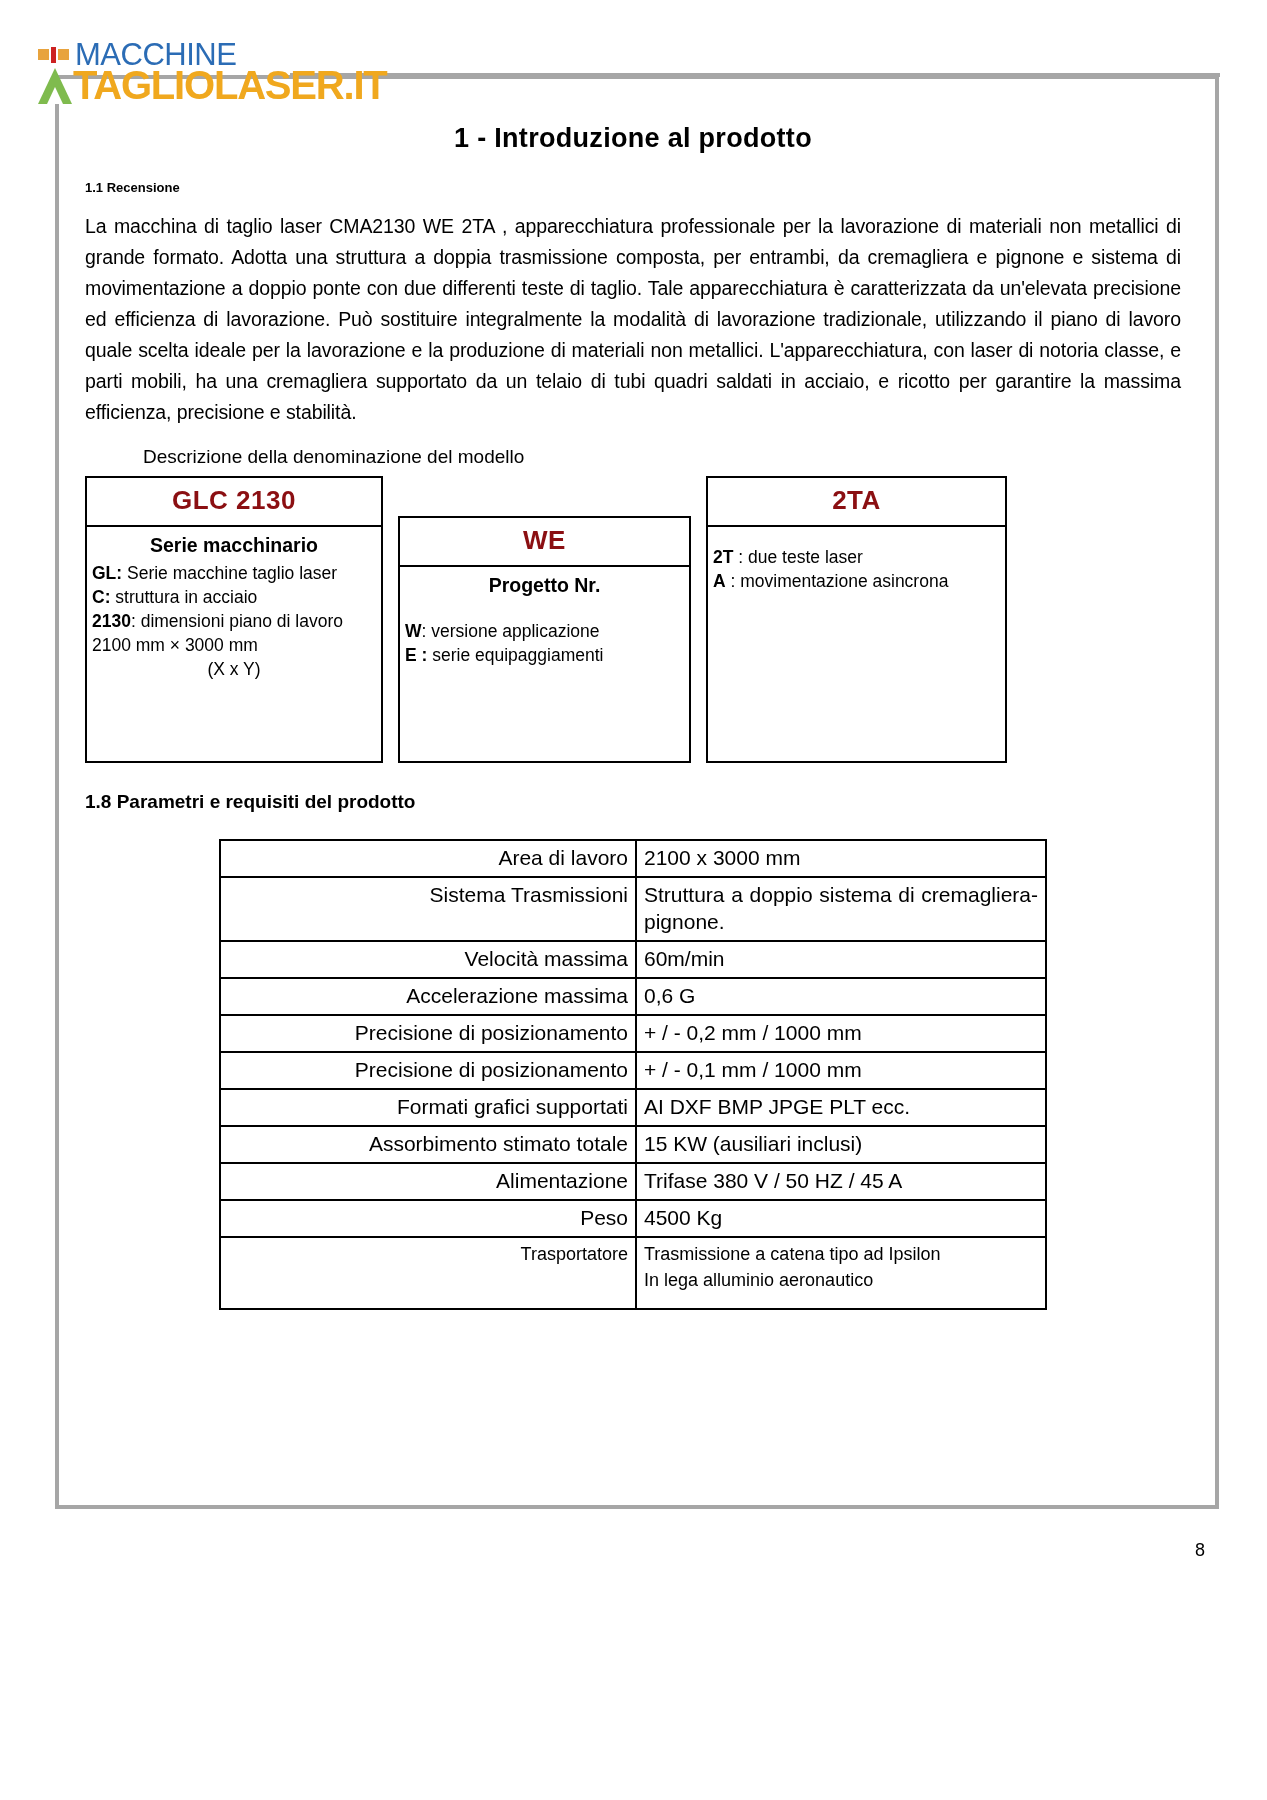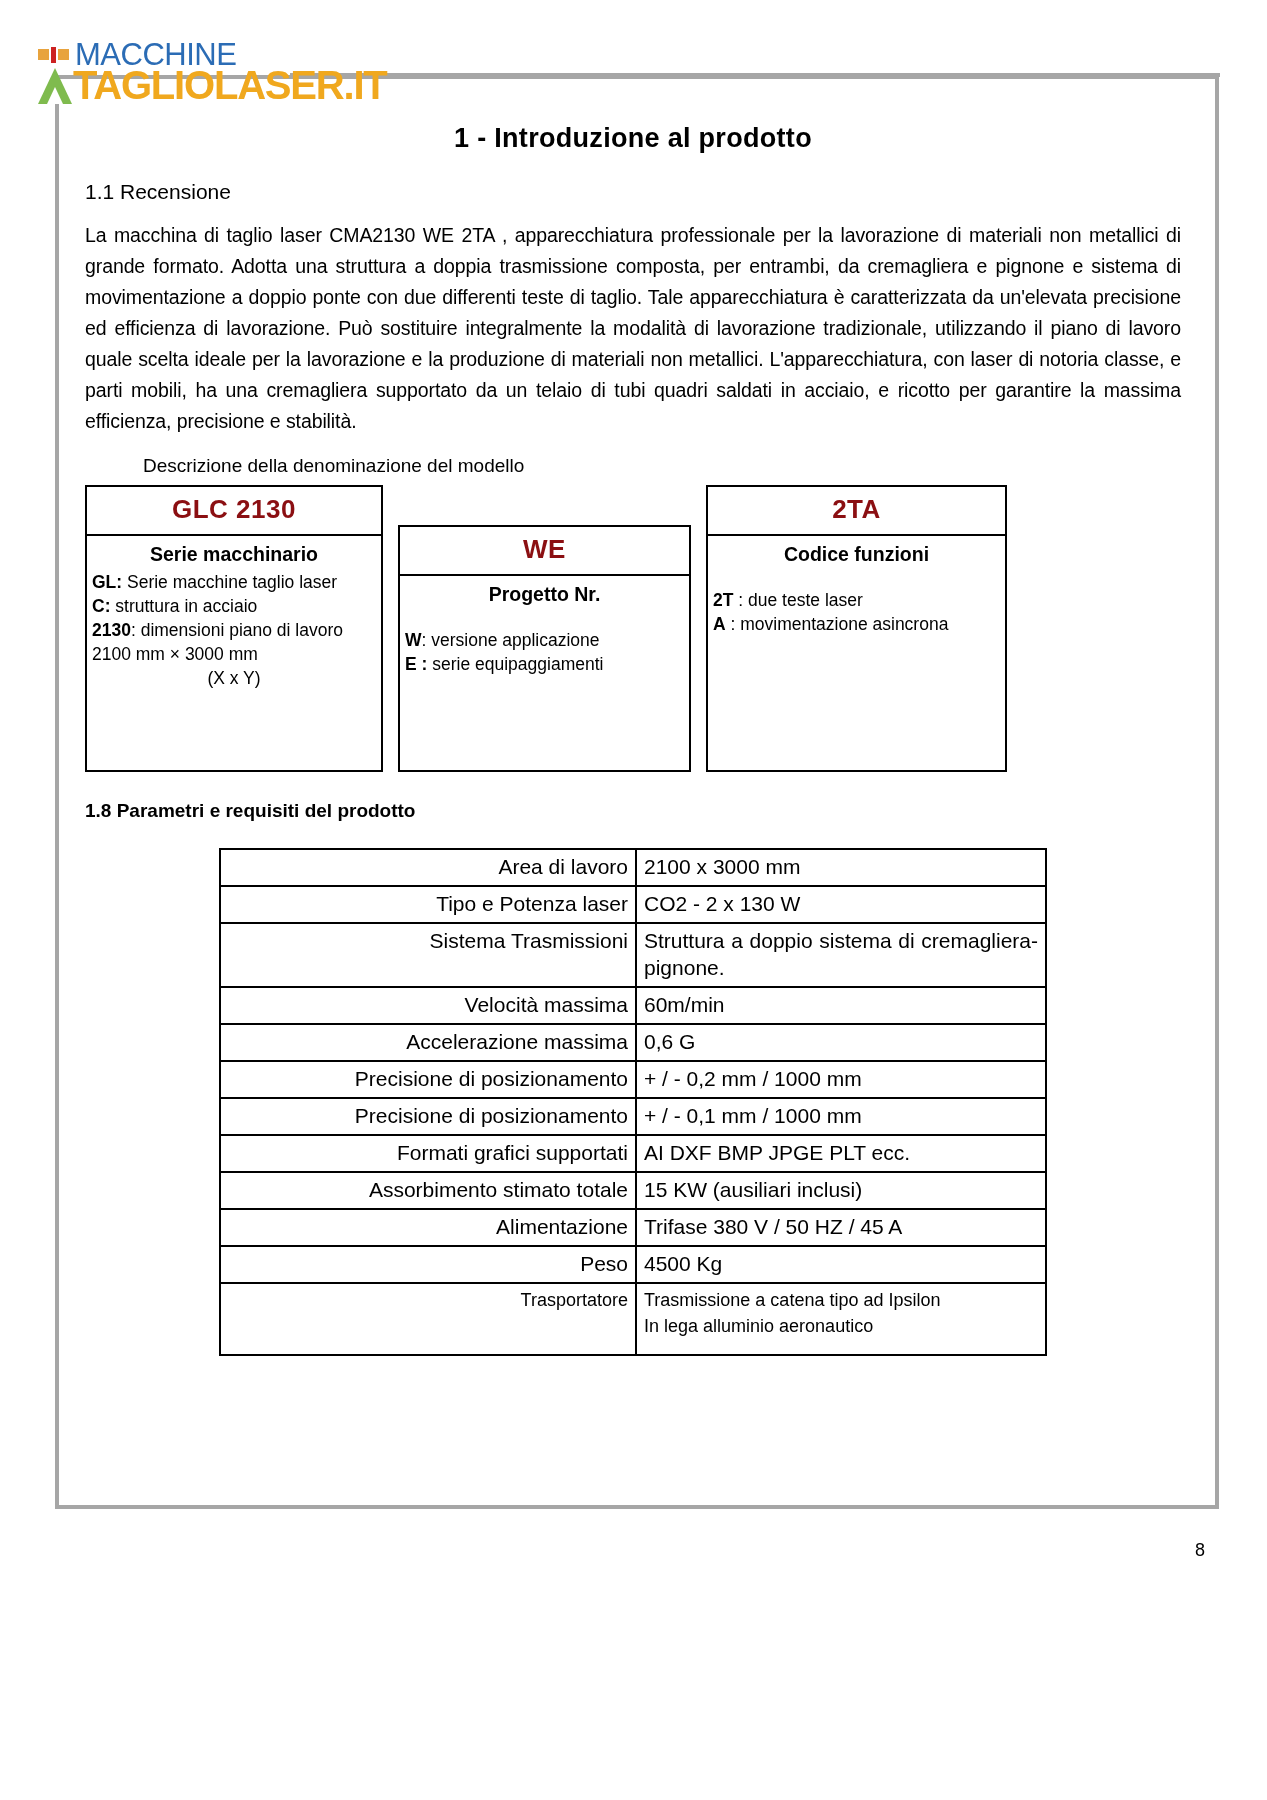--- a/index.html
+++ b/index.html
@@ -127,22 +127,22 @@
   }
 
   h1.title {
     font-size: 27px;
     font-weight: bold;
     text-align: center;
     margin: 0 0 26px 0;
     letter-spacing: 0.3px;
   }
   h2.subhead {
-    font-size: 21px;
-    font-weight: normal;
+    font-size: 13px;
+    font-weight: bold;
     margin: 0 0 16px 0;
   }
   h2.subhead2 {
     font-size: 19px;
     font-weight: bold;
     margin: 28px 0 0 0;
   }
   p.body {
     font-size: 19.5px;
     line-height: 31px;
@@ -307,45 +307,40 @@
               <span class="spacer"></span>
               <div><b>W</b><span>: versione applicazione</span></div>
               <div><b>E :</b><span>  serie equipaggiamenti</span></div>
             </div>
           </div>
         </div>
 
         <div class="mbox b3">
           <div class="mbox-head">2TA</div>
           <div class="mbox-body">
-            <div class="mbox-sub">Codice funzioni</div>
             <div class="mbox-lines">
               <span class="spacer"></span>
               <div><b>2T</b><span> : due teste laser</span></div>
               <div><b>A</b><span> :  movimentazione asincrona</span></div>
             </div>
           </div>
         </div>
 
       </div>
 
       <h2 class="subhead2">1.8 Parametri e requisiti del prodotto</h2>
 
       <div class="spec-wrap">
         <table class="spec">
           <tbody>
             <tr>
               <td class="k">Area di lavoro</td>
               <td class="v">2100 x 3000 mm</td>
             </tr>
             <tr>
-              <td class="k">Tipo e Potenza laser</td>
-              <td class="v">CO2  -  2 x 130 W</td>
-            </tr>
-            <tr>
               <td class="k">Sistema Trasmissioni</td>
               <td class="v v-just">Struttura a doppio sistema di cremagliera-pignone.</td>
             </tr>
             <tr>
               <td class="k">Velocità massima</td>
               <td class="v">60m/min</td>
             </tr>
             <tr>
               <td class="k">Accelerazione massima</td>
               <td class="v">0,6 G</td>

